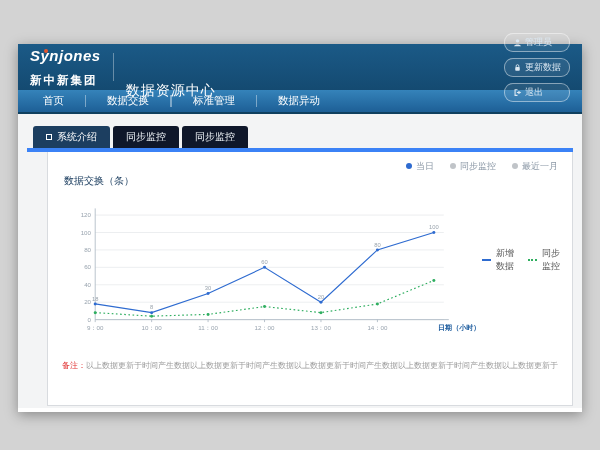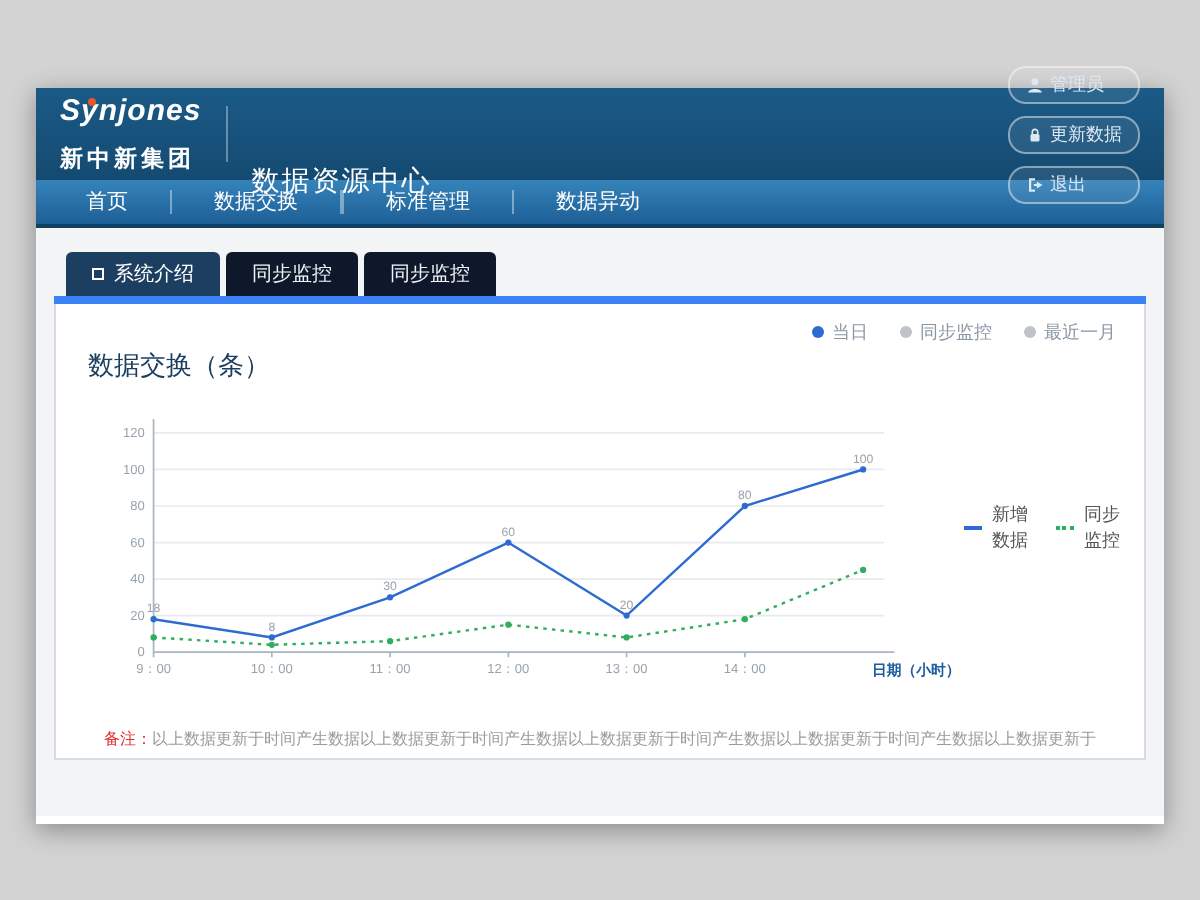--- a/index.html
+++ b/index.html
@@ -33,27 +33,27 @@
 
   
   .content { background:#f3f4f5; height:294px; padding:12px 9px 0; }
   .tabs { display:flex; gap:3px; padding-left:6px; border-bottom:4px solid #3b82f6; }
   .tab { font-size:10px; padding:4px 13px 4px; border-radius:3px 3px 0 0; cursor:pointer;
          display:flex; align-items:center; gap:5px; }
   .tab.active { background:#1c3e60; color:#fff; }
   .tab.inactive { background:#0f172a; color:#eef3f7; }
   .tab-ico { width:6px; height:6px; border:1px solid #fff; display:inline-block; }
 
-  .panel { background:#fff; border:1px solid #d8dbdf; border-top:none; height:228px;
-           padding:8px 14px 0; }
+  .panel { background:#fff; border:1px solid #d8dbdf; border-top:none; height:254px;
+           padding:8px 14px 0;margin-left:20px; }
   .legend-top { display:flex; justify-content:flex-end; gap:16px; align-items:center;
                 font-size:9px; color:#8a97a5; height:12px; }
   .legend-top .item { display:flex; align-items:center; gap:4px; cursor:pointer; }
   .ldot { width:6px; height:6px; border-radius:50%; }
-  .ylabel { font-size:13px; color:#1c3e60; margin:2px 0 2px 2px;font-family:Liberation Serif, serif; }
+  .ylabel { font-size:10px; color:#1c3e60; margin:2px 0 2px 2px;font-family:Liberation Serif, serif; }
 
   .chart-row { display:flex; align-items:center; }
   .side-legend { width:76px; font-size:9px; color:#555; display:flex;
                  flex-direction:row; gap:14px; padding-bottom:18px; }
   .side-legend .item { display:flex; align-items:center; gap:5px; }
   .lsample { width:18px; height:0; border-top:2px solid; }
   .lsample.solid { border-top-style:solid; }
   .lsample.dotted { border-top-style:dotted; }
 
   .note { margin-top:12px; text-align:center; font-size:8px; white-space:nowrap;

